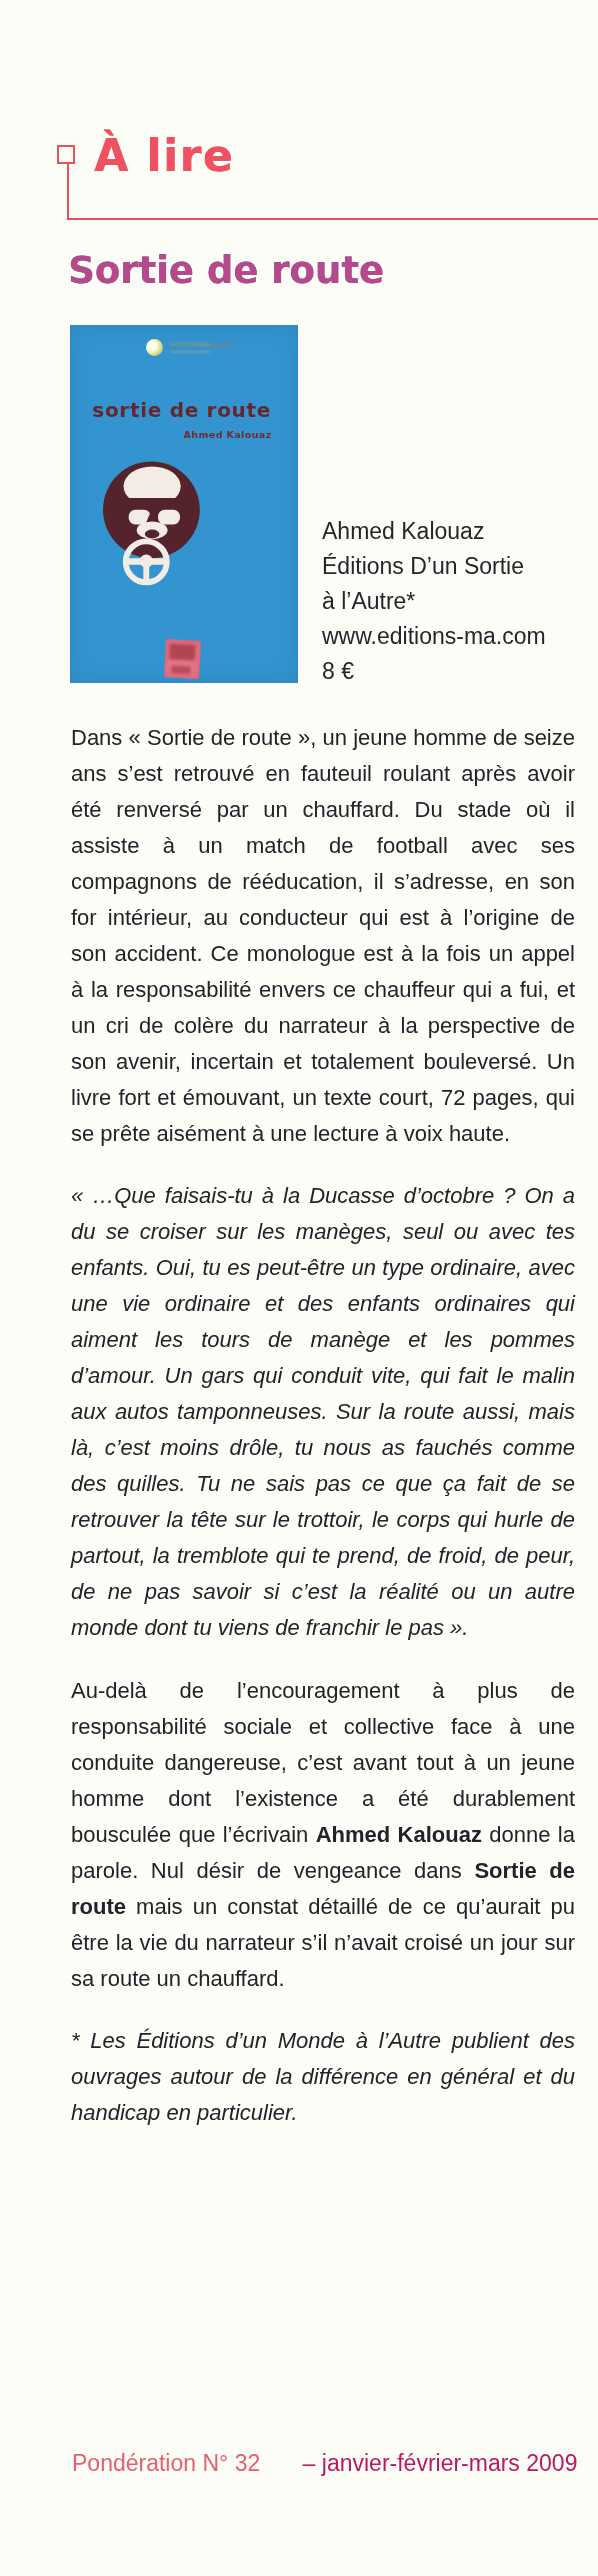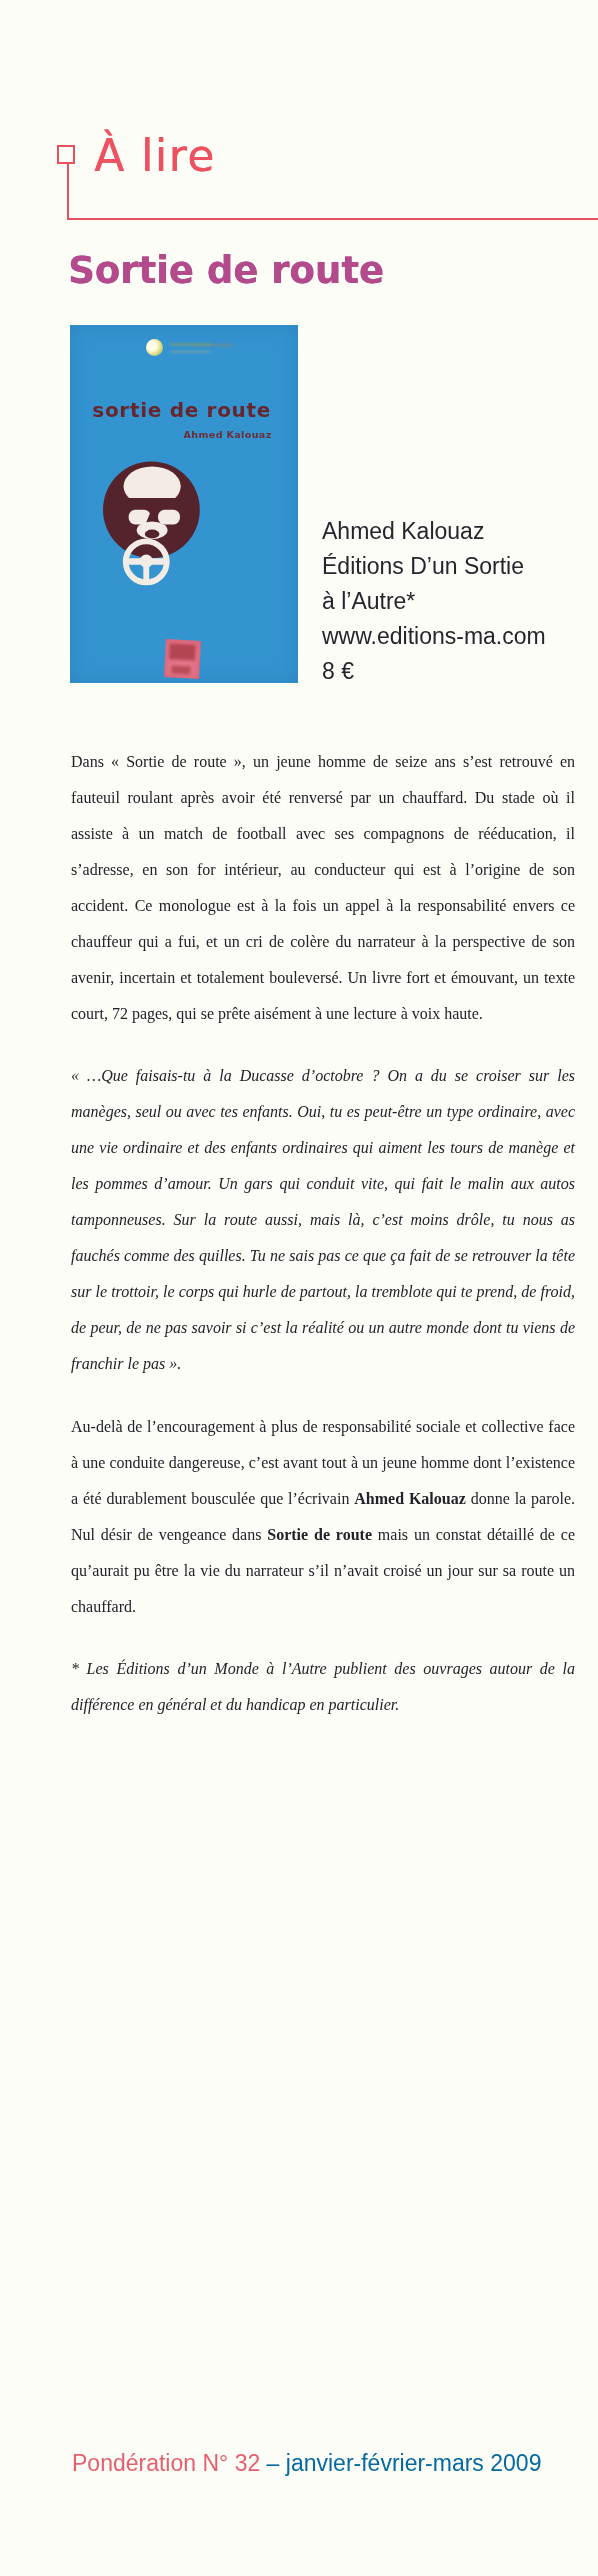--- a/index.html
+++ b/index.html
@@ -7,21 +7,21 @@
     position:relative;width:599px;height:2576px;margin:0 auto;
     background:#fdfdf8;overflow:hidden;
     font-family:"Liberation Sans",sans-serif;color:#23222a;
   }
   
   .sq{position:absolute;left:57px;top:145px;width:14px;height:14.7px;border:2.2px solid #e7505e;background:#fdfdf8;}
   .vline{position:absolute;left:67px;top:163px;width:2.2px;height:57px;background:#e7505e;}
   .hline{position:absolute;left:67px;top:218px;width:532px;height:2.2px;background:#e7505e;}
   .section-header{
     position:absolute;left:94px;top:126px;
-    font-family:"DejaVu Sans",sans-serif;font-weight:normal;
+    font-family:"DejaVu Sans",sans-serif;font-weight:bold;
     font-size:44px;line-height:59px;color:#ee5160;letter-spacing:1.5px;
     text-shadow:0.4px 0 0 #ee5160;
   }
   .article-title{
     position:absolute;left:68px;top:247px;
     font-family:"DejaVu Sans",sans-serif;font-weight:bold;
     font-size:37px;line-height:48px;color:#b24a8c;letter-spacing:0px;
     text-shadow:0.4px 0 0 #b24a8c;filter:blur(0.1px);
   }
   
@@ -46,29 +46,29 @@
   .emblem{position:absolute;left:29px;top:132px;filter:blur(0.4px);}
   .sticker{position:absolute;left:95px;top:315px;width:35px;height:38px;background:#e4758a;
     transform:rotate(3deg);box-shadow:inset 0 0 5.9px rgba(200,60,80,.5);}
   .sticker::before{content:"";position:absolute;left:3.7px;top:3.7px;width:26.4px;height:16px;
     background:#a83a46;filter:blur(1.6px);opacity:.8;}
   .sticker::after{content:"";position:absolute;left:7.3px;bottom:4.4px;width:19px;height:7.3px;
     background:#a83a46;filter:blur(1.8px);opacity:.7;}
   
   .info{position:absolute;left:322px;top:514px;font-size:23px;line-height:35px;color:#26252d;}
   
-  .article{position:absolute;left:71px;top:744px;width:504px;
-    font-size:16px;line-height:36px;text-align:justify;color:#23222a;font-family:Liberation Serif, serif;}
+  .article{position:absolute;left:71px;top:720px;width:504px;
+    font-size:22px;line-height:36px;text-align:justify;color:#23222a;}
   .article p{margin:0 0 26.4px 0;}
   .article .quote,.article .footnote{font-style:italic;}
   .article b{font-weight:bold;}
   
   .footer{position:absolute;left:72px;top:2446px;font-size:23px;line-height:34px;white-space:nowrap;}
   .footer .mag{color:#e55f6d;}
-  .footer .rest{color:#0369a1;}
+  .footer .rest{color:#be185d;margin-left:36px;}
 </style>
 </head>
 <body>
 
 <div class="page">
 
   <div class="sq"></div>
   <div class="vline"></div>
   <div class="hline"></div>
   <div class="section-header">À lire</div>

